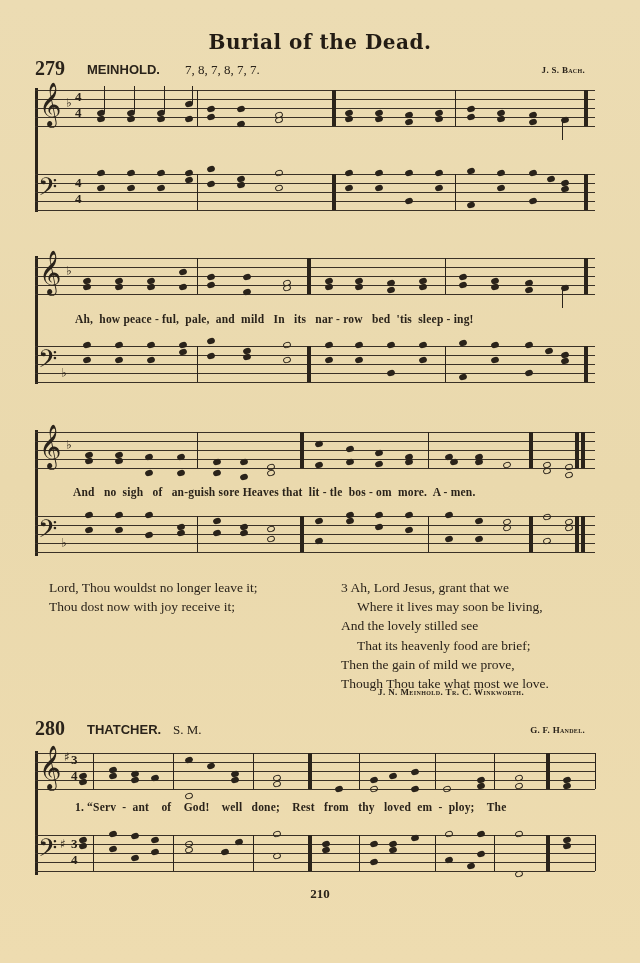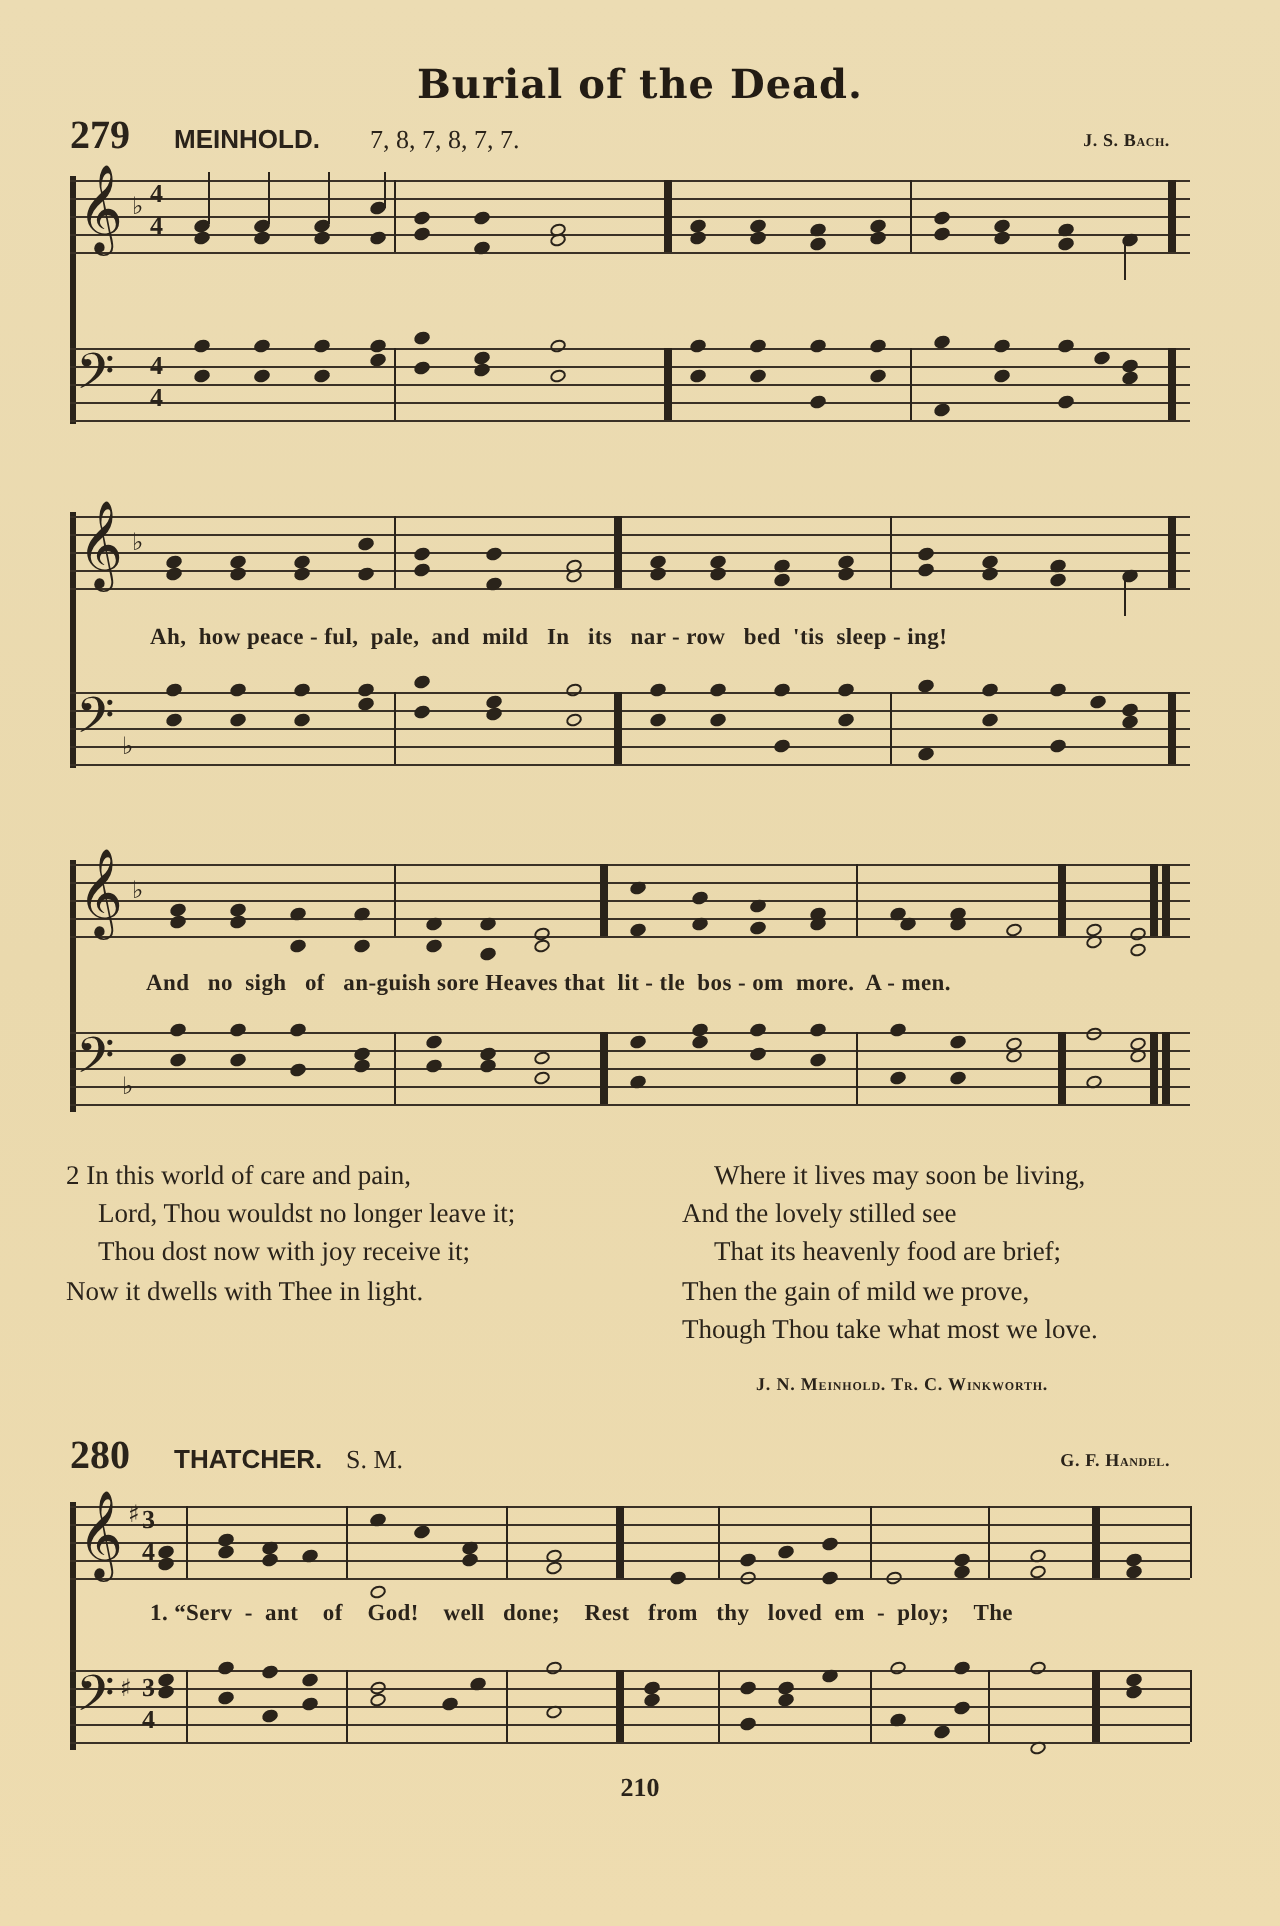--- a/index.html
+++ b/index.html
@@ -332,26 +332,25 @@
       <div class="note half" style="left:468px;top:3px"></div>
         <div class="note half" style="left:468px;top:9px"></div>
       <div class="note half" style="left:508px;top:-2px"></div>
         <div class="note half" style="left:508px;top:22px"></div>
       <div class="note half" style="left:530px;top:3px"></div>
         <div class="note half" style="left:530px;top:9px"></div>
     </div>
   </div>
 
   <div class="verse-block" style="left:33px;top:578px;">
-    <div>2 In this world of care and pain,</div>
     <div class="ind">Lord, Thou wouldst no longer leave it;</div>
     <div class="ind">Thou dost now with joy receive it;</div>
-    <div>Now it dwells with Thee in light.</div>
   </div>
   <div class="verse-block" style="left:341px;top:578px;">
+    <div>3 Ah, Lord Jesus, grant that we</div>
     <div class="ind">Where it lives may soon be living,</div>
     <div>And the lovely stilled see</div>
     <div class="ind">That its heavenly food are brief;</div>
     <div>Then the gain of mild we prove,</div>
     <div>Though Thou take what most we love.</div>
   </div>
   <div class="attrib" style="left:378px;top:687px;">J. N. Meinhold.   Tr. C. Winkworth.</div>
 
   <div class="hymn-head" style="top:721px;">
     <span class="hymn-num">280</span>

